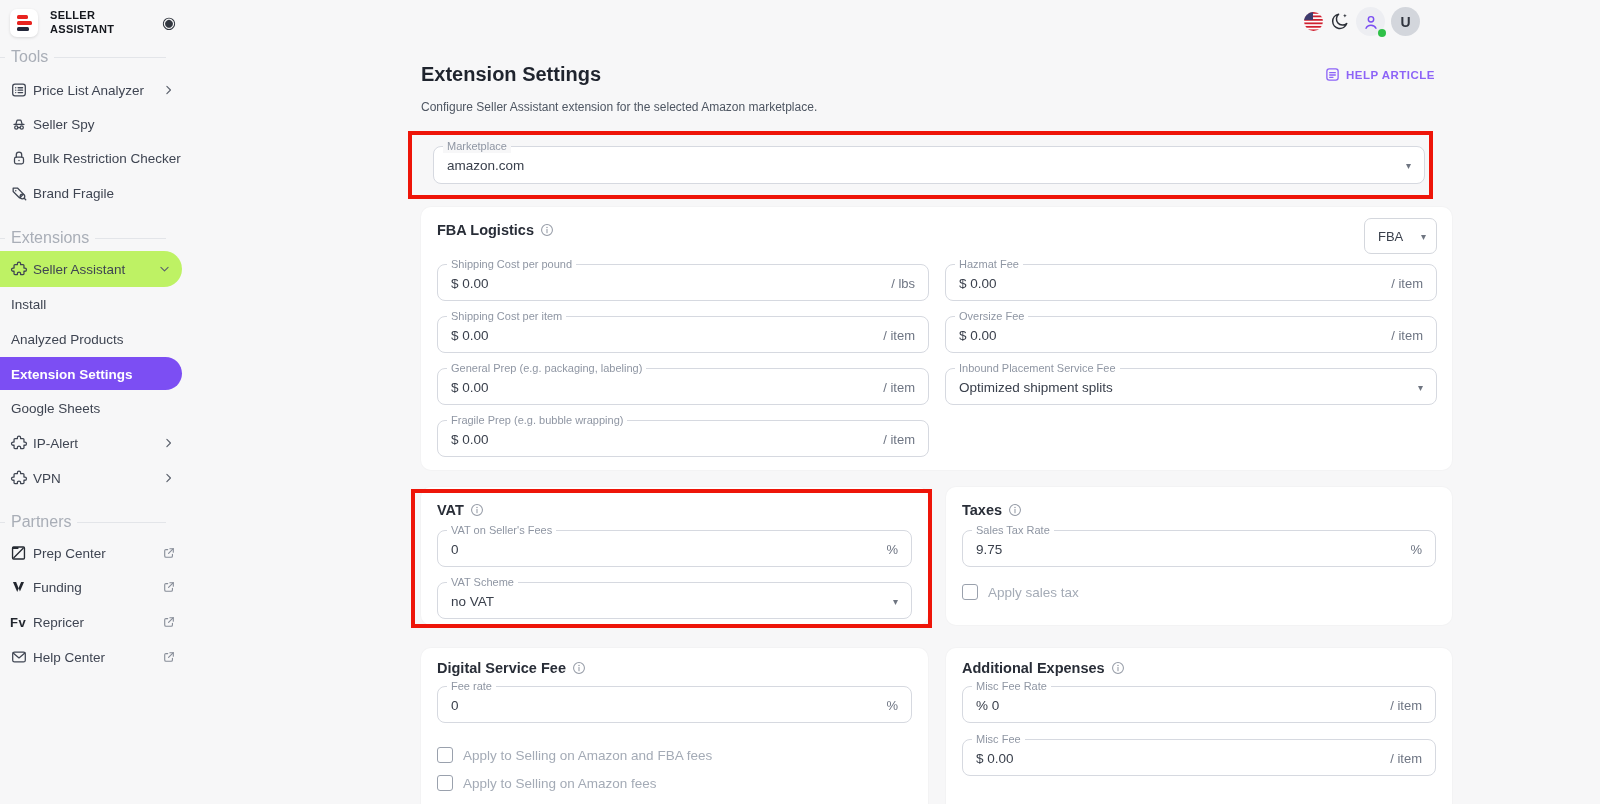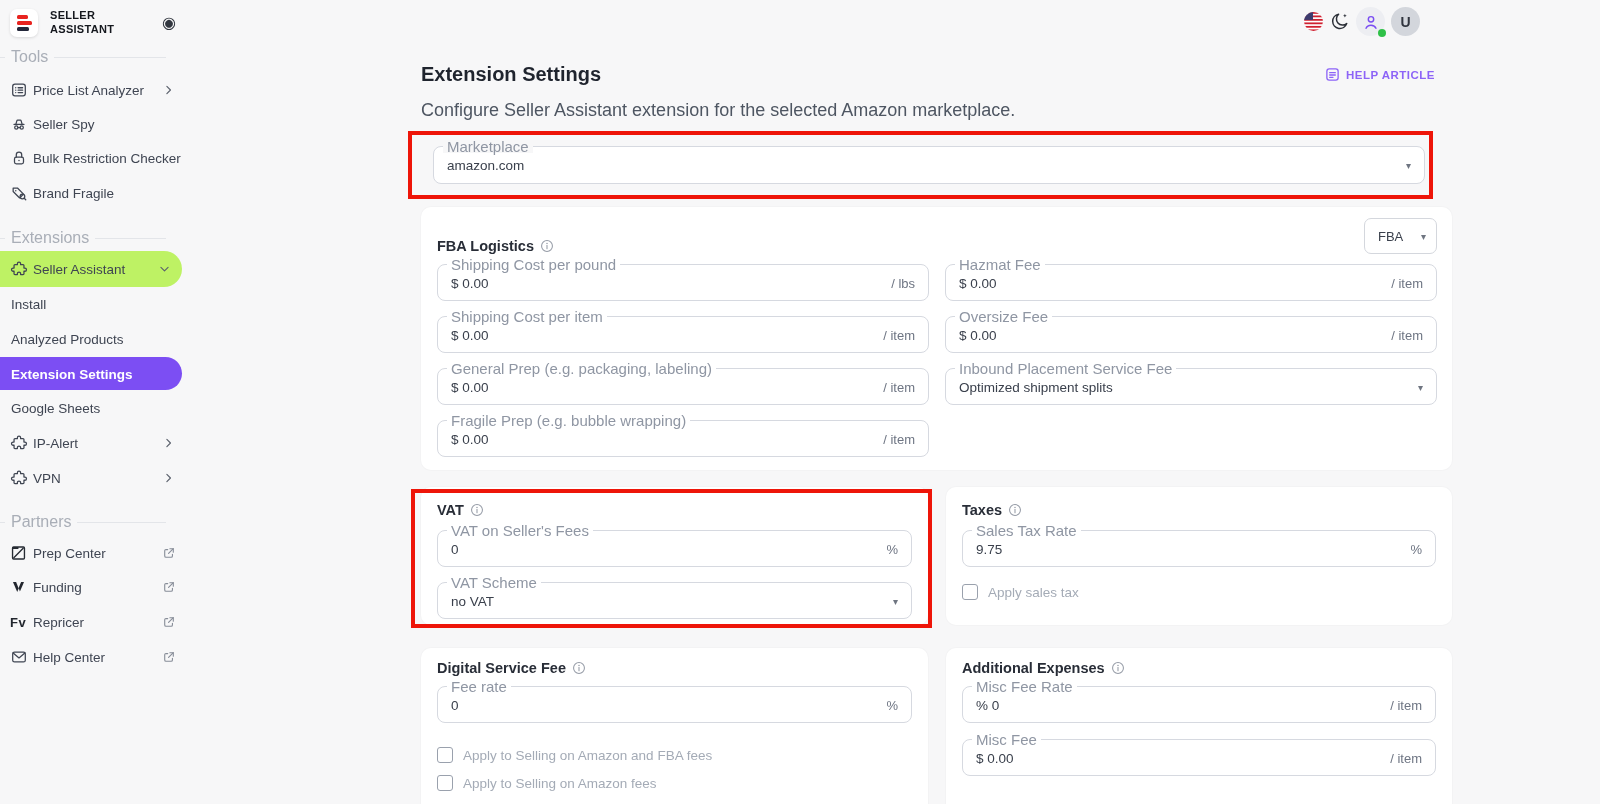--- a/index.html
+++ b/index.html
@@ -44,32 +44,32 @@
   .moon-btn   { position:absolute; left:1330px; top:11px; cursor:pointer; }
   .person-btn { position:absolute; left:1356px; top:7px; width:29px; height:29px; border-radius:50%;
                 background:#edeef2; display:flex; align-items:center; justify-content:center; cursor:pointer; }
   .green-dot  { position:absolute; left:1378px; top:29px; width:8px; height:8px; border-radius:50%; background:#2fc148; }
   .avatar     { position:absolute; left:1391px; top:7px; width:29px; height:29px; border-radius:50%;
                 background:#d3d6dc; display:flex; align-items:center; justify-content:center;
                 font-size:14px; font-weight:600; color:#30343e; cursor:pointer; }
 
   
   .page-title { position:absolute; left:421px; top:63px; font-size:20px; font-weight:600; color:#1f242e; }
-  .page-subtitle { position:absolute; left:421px; top:100px; font-size:18px; color:#4e5662; }
+  .page-subtitle { position:absolute; left:421px; top:100px; font-size:12px; color:#4e5662; }
   .help-link { position:absolute; top:67px; right:165px; display:flex; align-items:center; gap:6px;
                color:#8d64f7; font-size:11.5px; font-weight:700; letter-spacing:.5px; cursor:pointer; }
 
   
   .card { position:absolute; background:#fff; border-radius:10px; box-shadow:0 0 0 1px rgba(0,0,0,.015); }
   .card-title { position:absolute; display:flex; align-items:center; gap:6px;
                 font-size:14.5px; font-weight:700; color:#282d37; }
   .field { position:absolute; height:37px; border:1px solid #d6d9e0; border-radius:8px; background:#fff; cursor:text; }
   .field.select { cursor:pointer; }
   .flabel { position:absolute; top:-7px; left:9px; padding:0 4px; background:#fff;
-            font-size:15px; line-height:13px; color:#8f96a3; white-space:nowrap; }
+            font-size:11px; line-height:13px; color:#8f96a3; white-space:nowrap; }
   .fvalue { position:absolute; left:13px; top:50%; transform:translateY(-50%);
             font-size:13.5px; color:#3a404c; white-space:nowrap; }
   .fsuffix { position:absolute; right:13px; top:50%; transform:translateY(-50%);
              font-size:13px; color:#6e7583; }
   .fcaret { position:absolute; right:13px; top:50%; transform:translateY(-50%);
             font-size:10px; color:#6f7581; }
   .mode-select { position:absolute; border:1px solid #d4d7dd; border-radius:7px; background:#fff;
                  cursor:pointer; }
   .mode-select .fvalue { left:13px; font-size:13px; }
   .checkrow { position:absolute; display:flex; align-items:center; gap:10px; cursor:pointer; }
@@ -334,21 +334,21 @@
   <span>HELP ARTICLE</span>
 </div>
 
 <div class="field select" style="left:433px; top:146px; width:992px; height:38px;">
   <span class="flabel" style="background:#f7f7f8;">Marketplace</span>
   <span class="fvalue">amazon.com</span>
   <span class="fcaret">▾</span>
 </div>
 
 <div class="card" style="left:421px; top:207px; width:1031px; height:263px;">
-  <div class="card-title" style="left:16px; top:15px;margin-top:16px;">
+  <div class="card-title" style="left:16px; top:15px;">
     <span>FBA Logistics</span>
     <span>
       <svg width="14" height="14" viewBox="0 0 16 16" fill="none">
           <circle cx="8" cy="8" r="6.2" stroke="#959ba6" stroke-width="1.2"></circle>
           <line x1="8" y1="7.3" x2="8" y2="11" stroke="#959ba6" stroke-width="1.2" stroke-linecap="round"></line>
           <circle cx="8" cy="5" r="0.85" fill="#959ba6"></circle>
         </svg>
     </span>
   </div>
 

